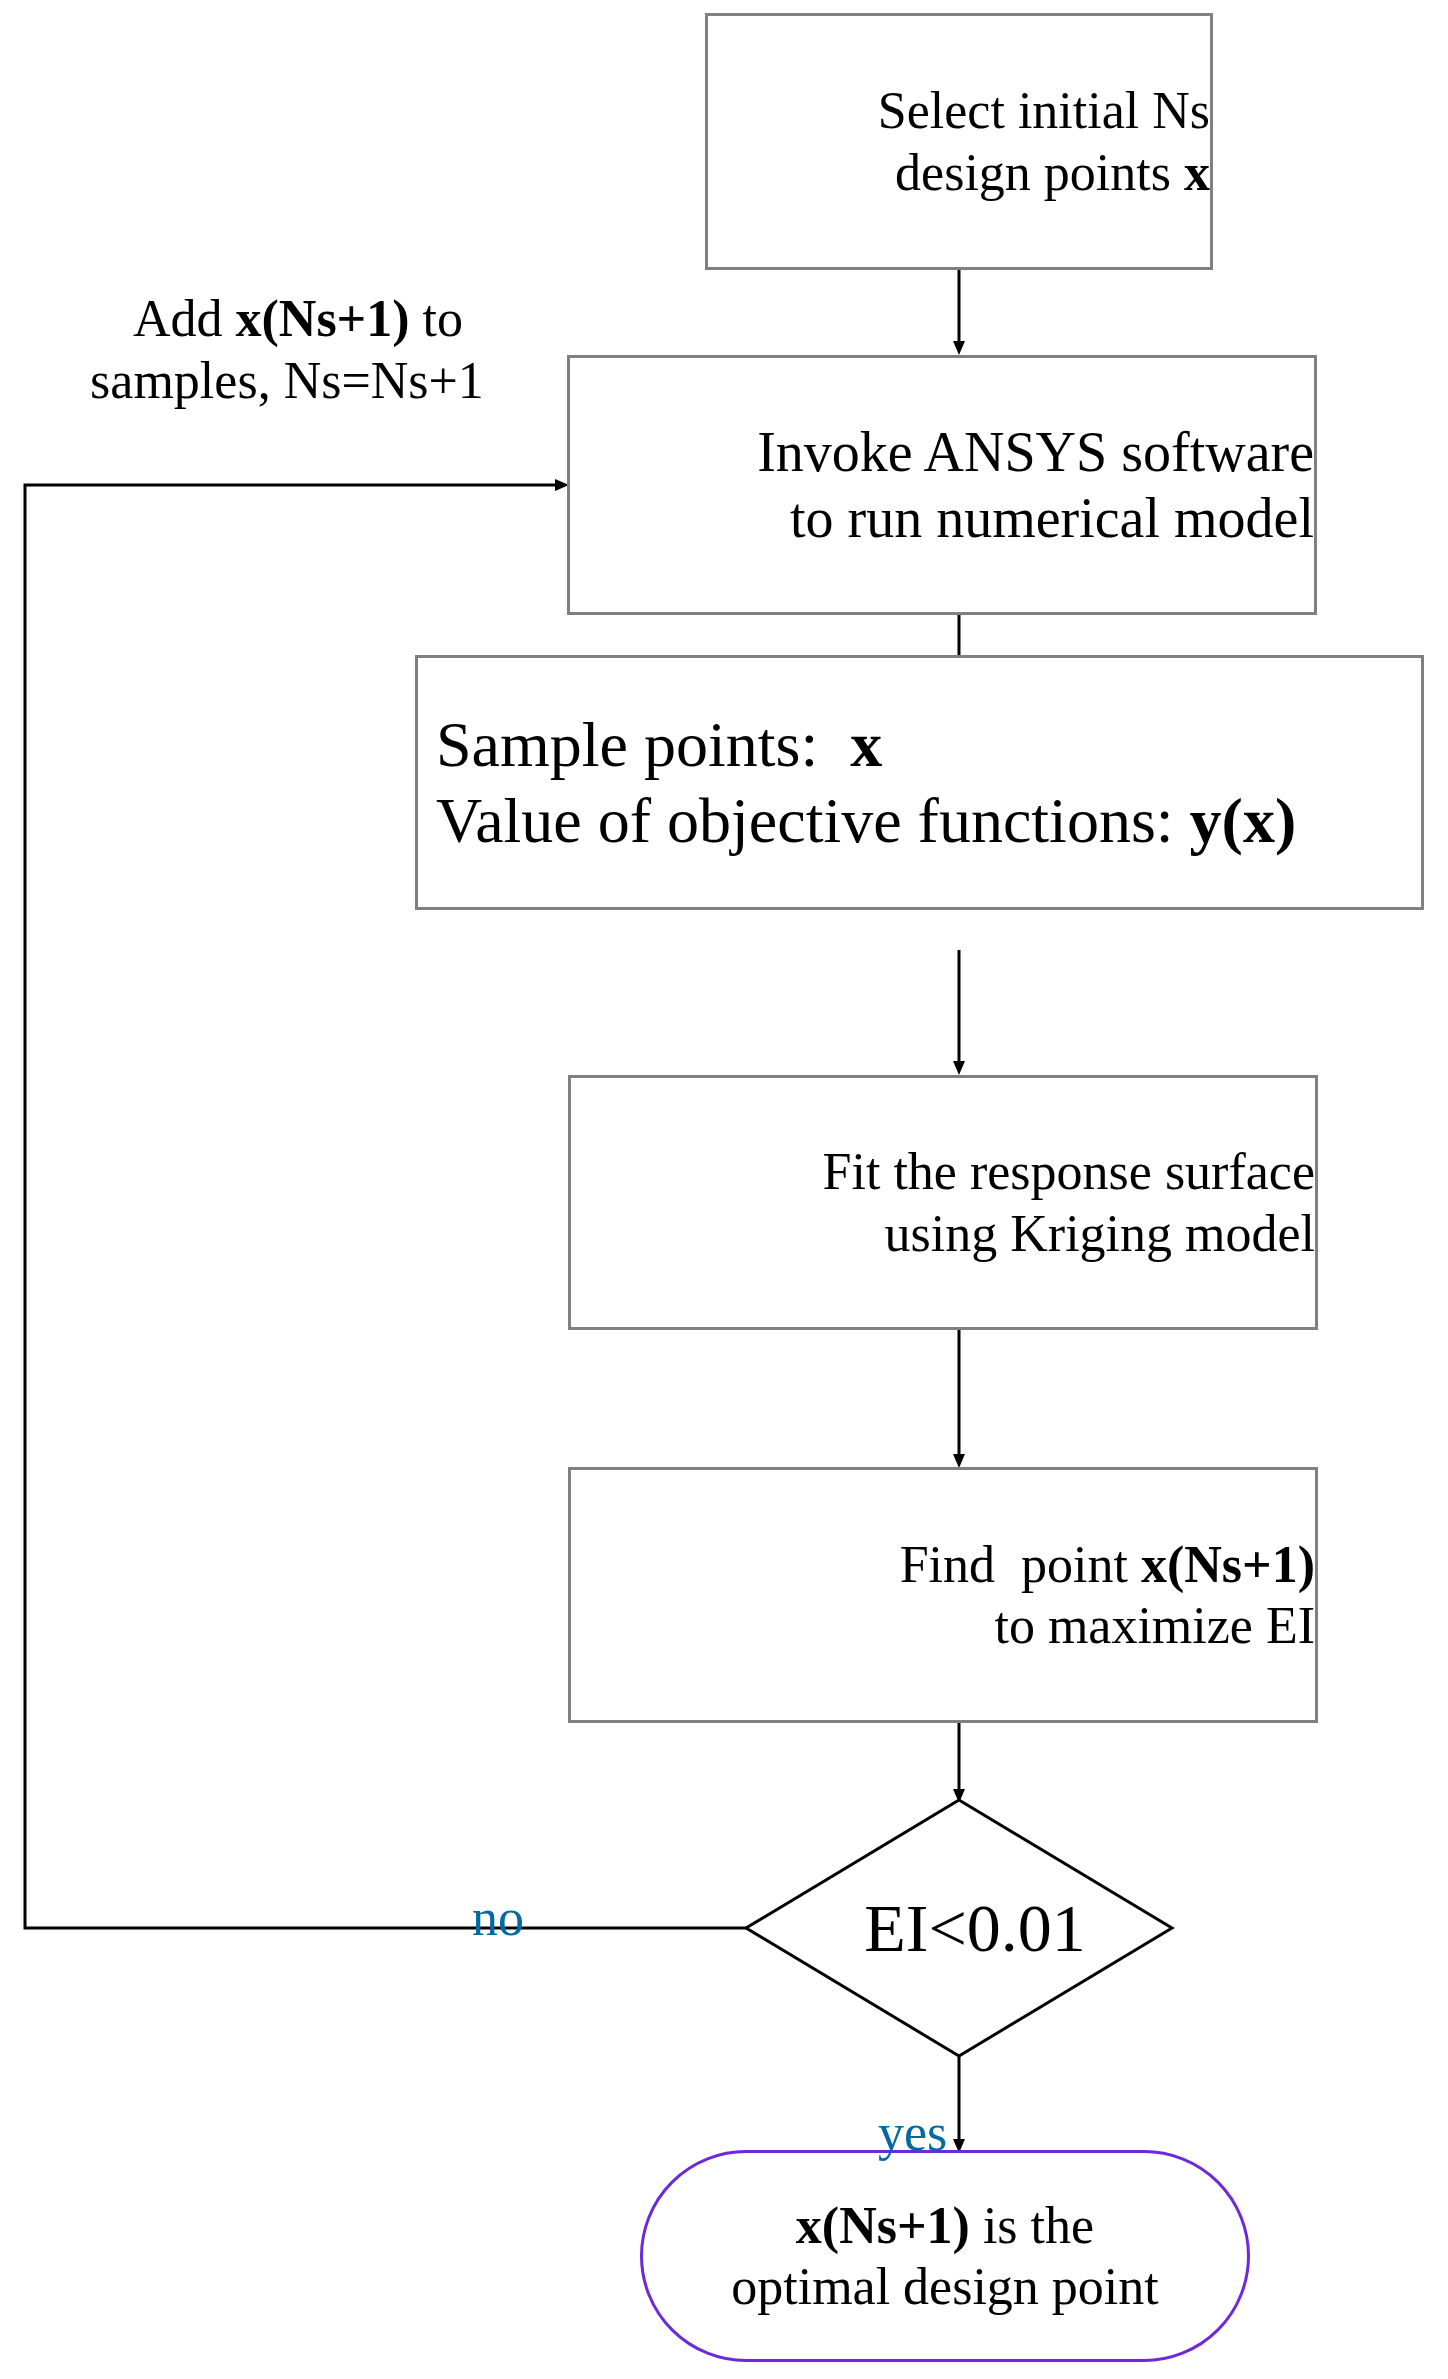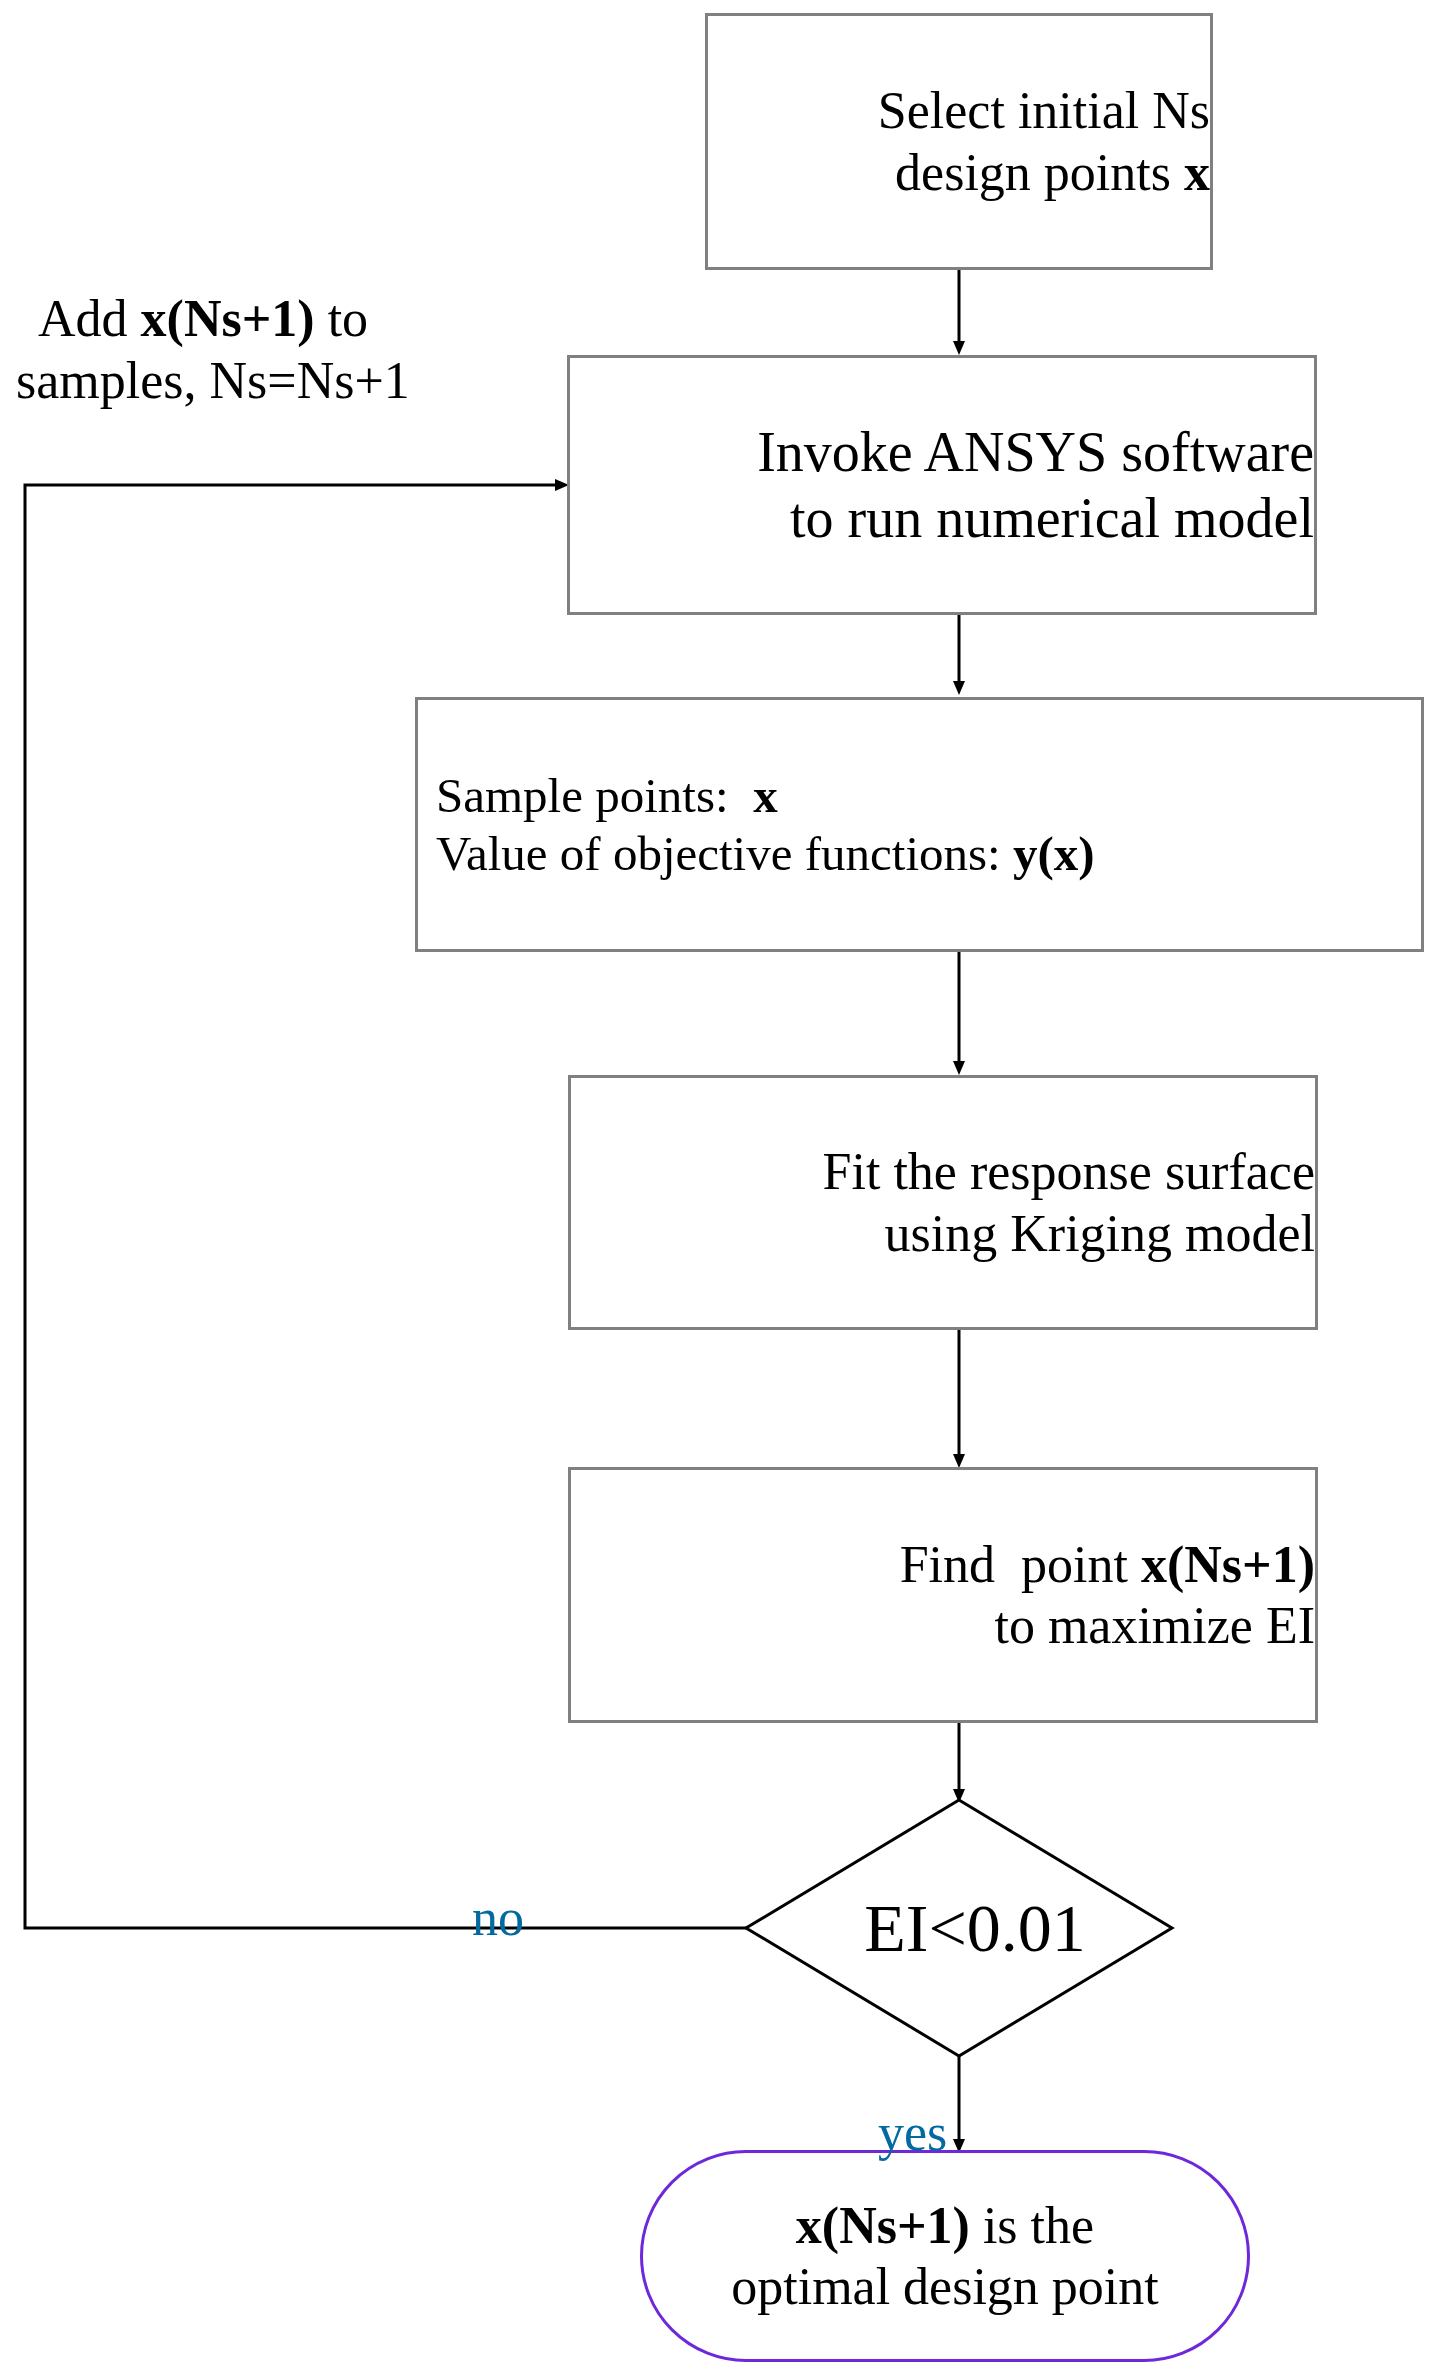--- a/index.html
+++ b/index.html
@@ -77,21 +77,21 @@
     white-space: pre;
     line-height: 1;
   }
   .free-label {
     position: absolute;
     color: #000000;
   }
   .free-label .line {
     white-space: pre;
     line-height: 1.2;
-    text-align: left;
+    text-align: center;
   }
   b { font-weight: bold; }
 </style>
 </head>
 <body>
 
 <div id="canvas">
 
   <svg class="flow-layer" viewBox="0 0 1448 2379" xmlns="http://www.w3.org/2000/svg">
     <defs>
@@ -120,21 +120,21 @@
   <div class="node proc" style="left:705px; top:13px; width:508px; height:257px; font-size:52px;">
     <div class="line">Select initial Ns</div>
     <div class="line"><span>design points </span><b>x</b></div>
   </div>
 
   <div class="node proc" style="left:567px; top:355px; width:750px; height:260px; font-size:56px;">
     <div class="line">Invoke ANSYS software</div>
     <div class="line">to run numerical model</div>
   </div>
 
-  <div class="node proc leftalign" style="left:415px; top:697px; width:1009px; height:255px; font-size:49px; padding:0 18px;">
+  <div class="node proc leftalign" style="left:415px; top:655px; width:1009px; height:255px; font-size:64px; padding:0 18px;">
     <div class="line"><span>Sample points:  </span><b>x</b></div>
     <div class="line"><span>Value of objective functions: </span><b>y(x)</b></div>
   </div>
 
   <div class="node proc" style="left:568px; top:1075px; width:750px; height:255px; font-size:52px;padding-left:31px;">
     <div class="line">Fit the response surface</div>
     <div class="line">using Kriging model</div>
   </div>
 
   <div class="node proc" style="left:568px; top:1467px; width:750px; height:256px; font-size:52px;">

